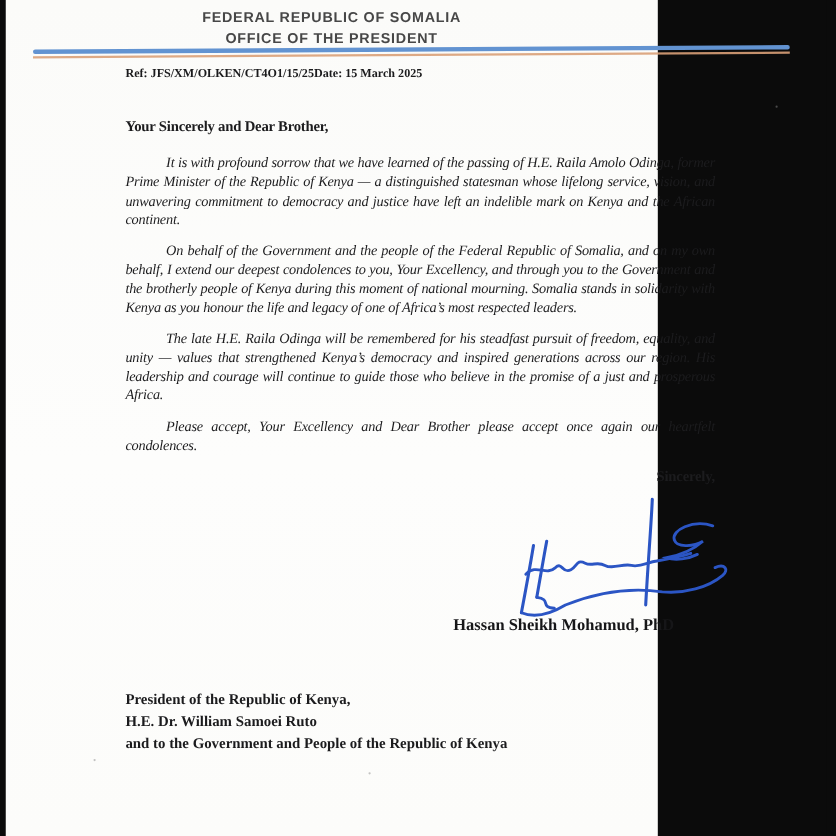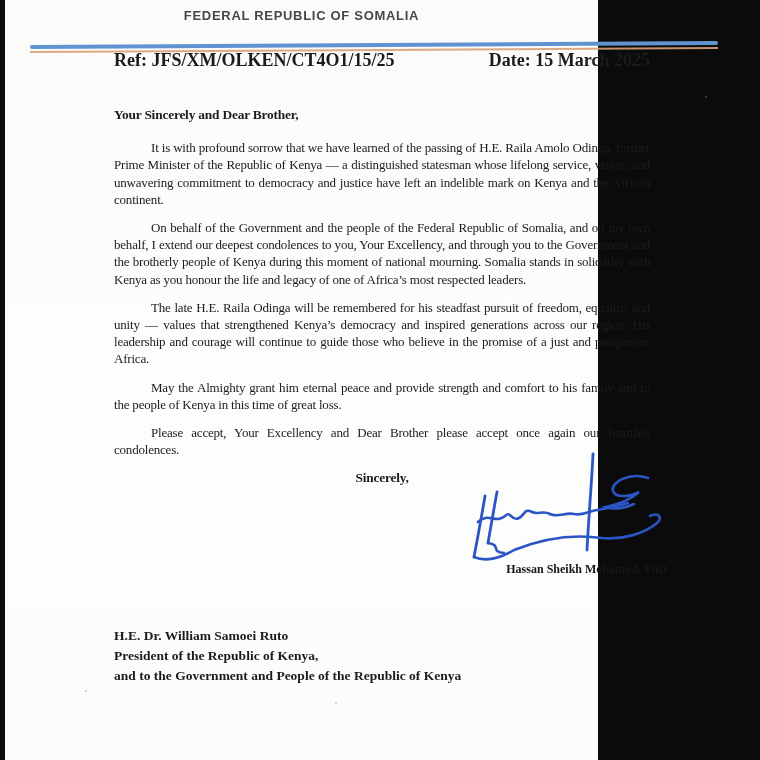--- a/index.html
+++ b/index.html
@@ -28,76 +28,76 @@
   }
   .rule-wrap{
     position:absolute; left:25px; top:43px; width:688px;
     transform:rotate(-0.35deg);
   }
   .rule-top{height:3.5px; background:#6293d1; border-radius:2px;}
   .rule-gap{height:2.5px;}
   .rule-bottom{height:2px; background:#d9a078; opacity:0.9;}
 
   .meta-row{
-    position:absolute; left:109px; top:50px; width:536px;
-    display:flex; justify-content:space-between;
-    font-weight:700; font-size:18px; color:#1b1b1d;
+    position:absolute; left:109px; top:61px; width:536px;
+    display:flex; justify-content:flex-start;
+    font-weight:700; font-size:11px; color:#1b1b1d;
   }
 
   .body-block{
     position:absolute; left:109px; top:106px; width:536px;
     color:#1c1c1e;
     font-size:13px; line-height:17.2px; letter-spacing:-0.2px;
     text-align:justify;
   }
   .salutation{font-weight:700; margin:0 0 16px 0; text-align:left; font-size:13.4px;}
-  .body-block p.para{margin:0 0 11px 0; text-indent:37px;}
-  .closing{font-weight:700; margin:9px 0 0 0; text-align:center; font-size:13.4px;}
+  .body-block p.para{margin:0 0 11px 0; text-indent:37px;font-style:italic;}
+  .closing{font-weight:700; margin:9px 0 0 0; text-align:right; font-size:13.4px;}
 
   .signature-box{position:absolute; left:455px; top:450px; width:212px; height:120px;}
   .signer-block{
-    position:absolute; left:382px; top:561px; width:280px;
-    text-align:right; font-weight:700; font-size:12px;
+    position:absolute; left:407px; top:561px; width:280px;
+    text-align:left; font-weight:700; font-size:15px;
     line-height:17.5px; color:#161618;
   }
   .recipient-block{
     position:absolute; left:109px; top:626px; width:536px;
     font-weight:700; font-size:13.5px; line-height:20px; color:#1b1b1d;
     text-align:left;
   }
   .speck{position:absolute; background:#8a8a8a; border-radius:50%; opacity:.5;}
 </style>
 </head>
 <body style="background: rgb(11, 11, 11);">
 
 <div class="stage">
 
   <div class="page">
 
     <div class="letterhead">
       <div>FEDERAL REPUBLIC OF SOMALIA</div>
+      <div>OFFICE OF THE PRESIDENT</div>
     </div>
 
     <div class="rule-wrap">
       <div class="rule-top" style="background: rgb(98, 147, 209);"></div>
       <div class="rule-gap"></div>
       <div class="rule-bottom" style="background: rgb(217, 160, 120);"></div>
     </div>
 
     <div class="meta-row">
       <span>Ref: JFS/XM/OLKEN/CT4O1/15/25</span>
       <span>Date: 15 March 2025</span>
     </div>
 
     <div class="body-block">
       <p class="salutation">Your Sincerely and Dear Brother,</p>
       <p class="para">It is with profound sorrow that we have learned of the passing of H.E. Raila Amolo Odinga, former Prime Minister of the Republic of Kenya — a distinguished statesman whose lifelong service, vision, and unwavering commitment to democracy and justice have left an indelible mark on Kenya and the African continent.</p>
       <p class="para">On behalf of the Government and the people of the Federal Republic of Somalia, and on my own behalf, I extend our deepest condolences to you, Your Excellency, and through you to the Government and the brotherly people of Kenya during this moment of national mourning. Somalia stands in solidarity with Kenya as you honour the life and legacy of one of Africa’s most respected leaders.</p>
       <p class="para">The late H.E. Raila Odinga will be remembered for his steadfast pursuit of freedom, equality, and unity — values that strengthened Kenya’s democracy and inspired generations across our region. His leadership and courage will continue to guide those who believe in the promise of a just and prosperous Africa.</p>
-      <p class="para">May the Almighty grant him eternal peace and provide strength and comfort to his family and to the people of Kenya in this time of great loss.</p>
       <p class="para">Please accept, Your Excellency and Dear Brother please accept once again our heartfelt condolences.</p>
       <p class="closing">Sincerely,</p>
     </div>
 
     <div class="signature-box">
       <svg width="212" height="120" viewBox="0 0 212 120" fill="none" xmlns="http://www.w3.org/2000/svg">
 
         <path class="sig-stroke" d="M133,4 C132,28 129,62 127,100" stroke-width="2.8" stroke-linecap="round" fill="none" stroke="#2b55c4"></path>
 
         <path class="sig-stroke" d="M188,28 C170,22 150,32 153,41 C156,49 172,46 179,42 C170,50 156,55 146,57 C154,60 166,58 174,54" stroke-width="2.6" stroke-linecap="round" fill="none" stroke="#2b55c4"></path>
@@ -111,22 +111,22 @@
 
         <path class="sig-stroke" d="M14,107 C28,113 44,106 54,100 C84,88 114,84 142,88 C162,90 184,84 197,73 C203,68 199,62 190,66" stroke-width="2.6" stroke-linecap="round" fill="none" stroke="#2b55c4"></path>
       </svg>
     </div>
 
     <div class="signer-block">
       <div>Hassan Sheikh Mohamud, PhD</div>
     </div>
 
     <div class="recipient-block">
+      <div>President of the Republic of Kenya,</div>
       <div>H.E. Dr. William Samoei Ruto</div>
-      <div>President of the Republic of Kenya,</div>
       <div>and to the Government and People of the Republic of Kenya</div>
     </div>
 
     <div class="speck" style="left:80px; top:690px; width:2px; height:2px;"></div>
     <div class="speck" style="left:330px; top:702px; width:2px; height:2px;"></div>
     <div class="speck" style="left:700px; top:96px; width:2px; height:2px;"></div>
   </div>
 
   <div class="edge-bar edge-left"></div>
   <div class="edge-bar edge-right"></div>

